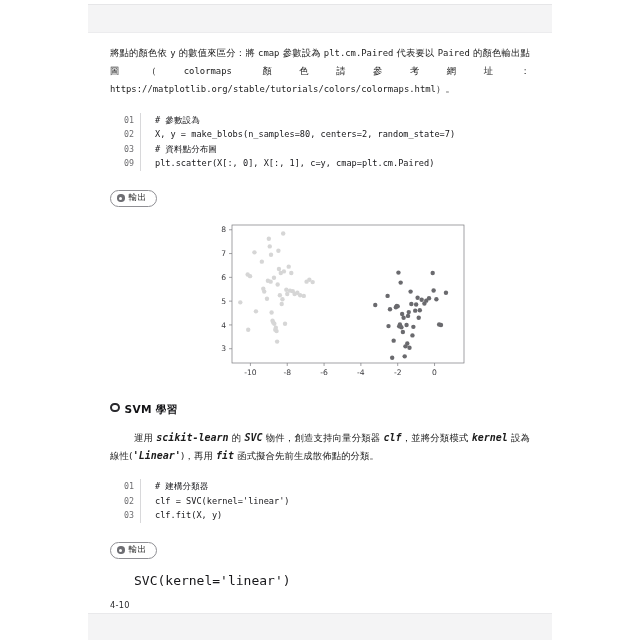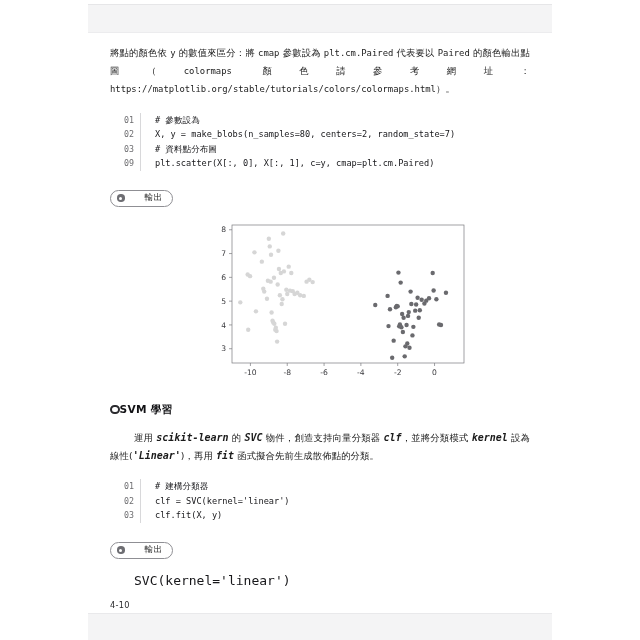--- a/index.html
+++ b/index.html
@@ -101,21 +101,21 @@
     color: #17171a;
     line-height: 14.6px;
     white-space: pre;
     letter-spacing: 0;
   }
 
   
   .badge {
     display: inline-flex;
     align-items: center;
-    gap: 20px;
+    gap: 4px;
     border: 1px solid #8f8f94;
     border-radius: 9px;
     padding: 1.5px 9px 1.5px 6px;
     background: #ffffff;
   }
   .badge-label {
     font-family: "DejaVu Sans", "Liberation Sans", sans-serif;
     font-size: 8.6px;
     color: #1b1b1b;
     letter-spacing: 0.4px;
@@ -133,21 +133,22 @@
     position: absolute;
     left: 2.2px; top: 2.2px;
     width: 3.1px; height: 3.1px;
     border-radius: 50%;
     background: #ffffff;
   }
 
   
   .section-head {
     display: flex;
-    align-items: center;
+    align-items: flex-start;
+    gap: 5px;
   }
   .section-ring {
     width: 9.5px;
     height: 9.5px;
     border-radius: 50%;
     border: 2px solid #2a2a2e;
     box-sizing: border-box;
     flex: 0 0 auto;
   }
   .section-title {

